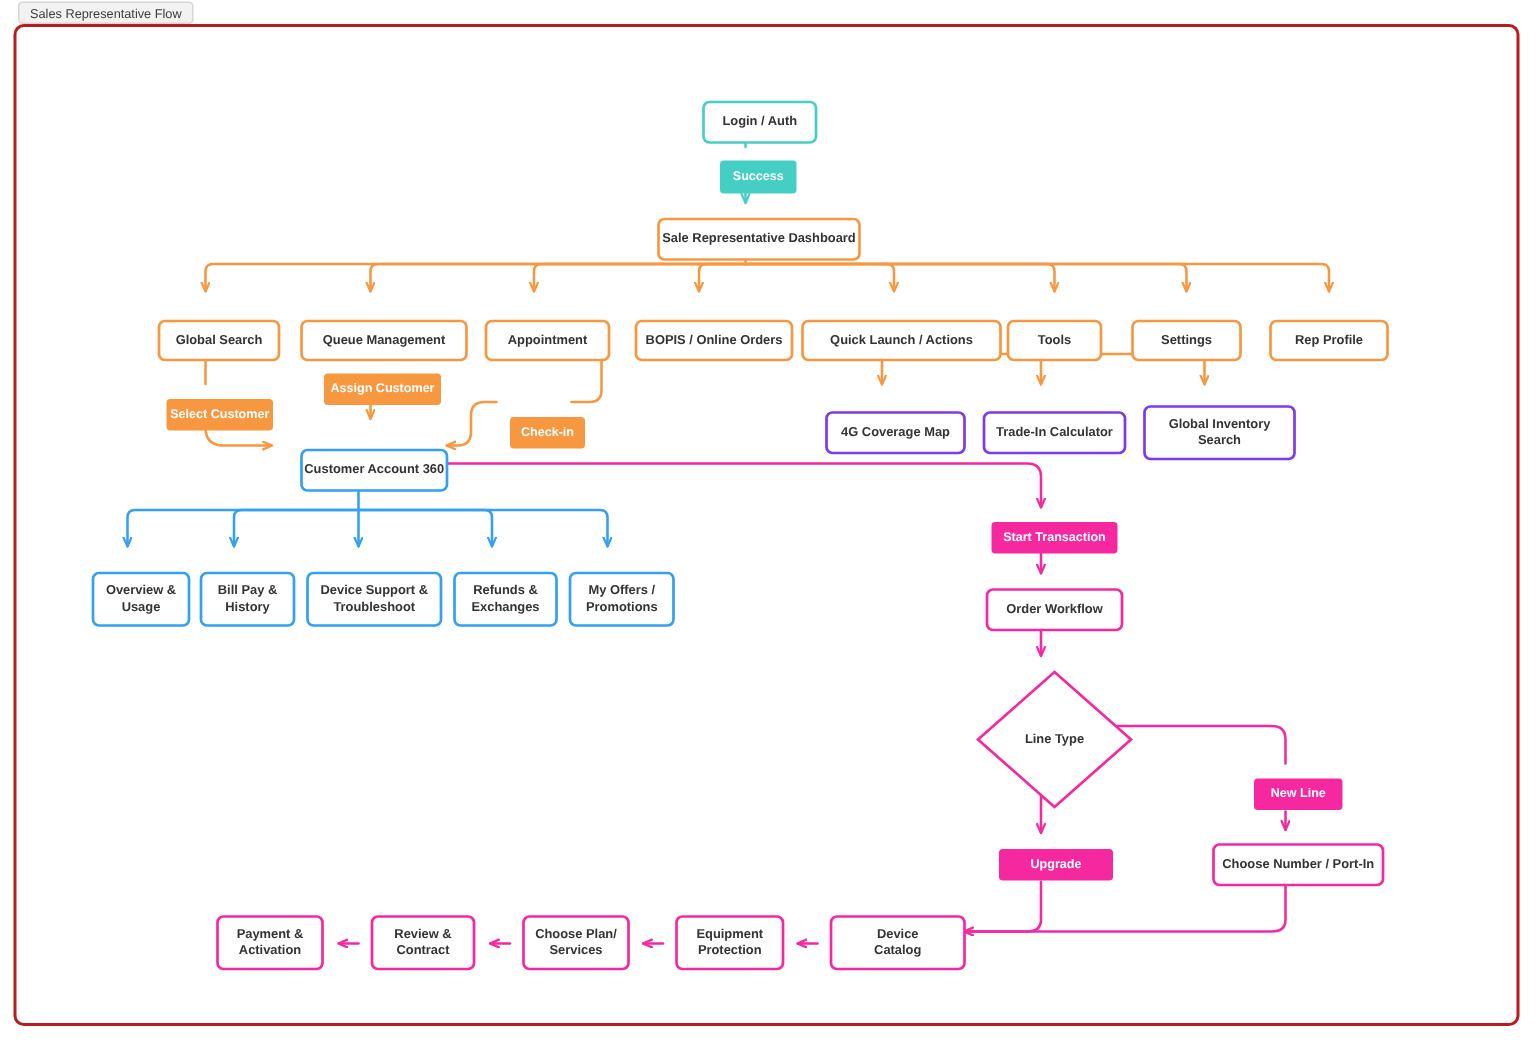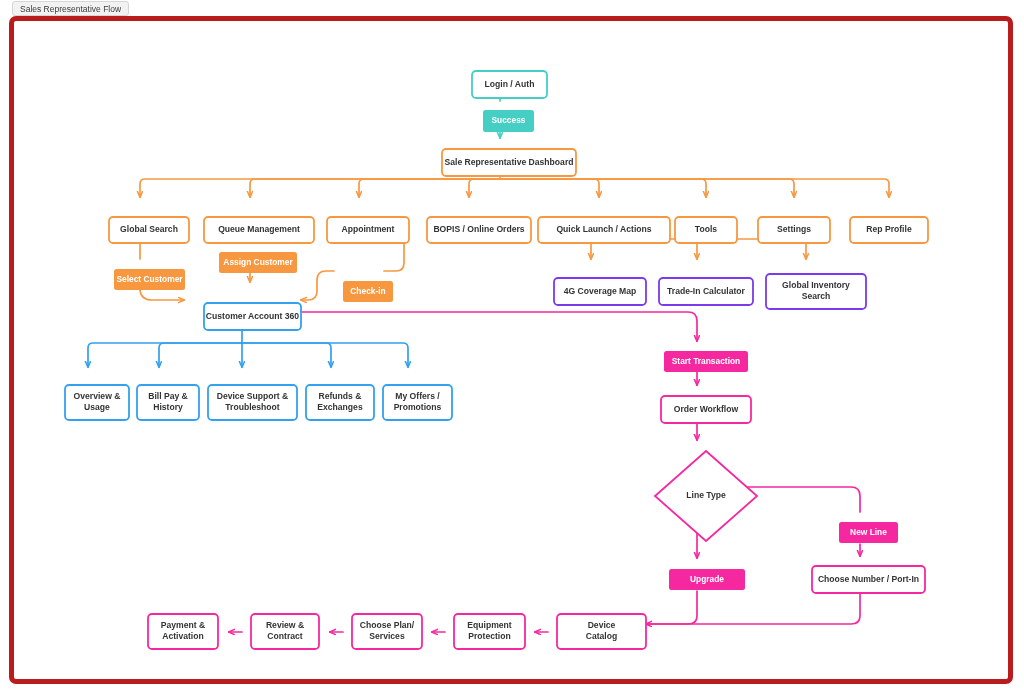--- a/index.html
+++ b/index.html
@@ -38,21 +38,21 @@
     white-space: nowrap;
   }
   
   .canvas-card {
     position: absolute;
     left: 9px;
     top: 16px;
     width: 1004px;
     height: 668px;
     background: #ffffff;
-    border: 5px solid #b91c1c;
+    border: 2px solid #b91c1c;
     border-radius: 7px;
     box-sizing: border-box;
     overflow: hidden;
     text-decoration: underline;
   }
   svg.flow {
     position: absolute;
     left: 0; top: 0;
     width: 1004px;
     height: 668px;

